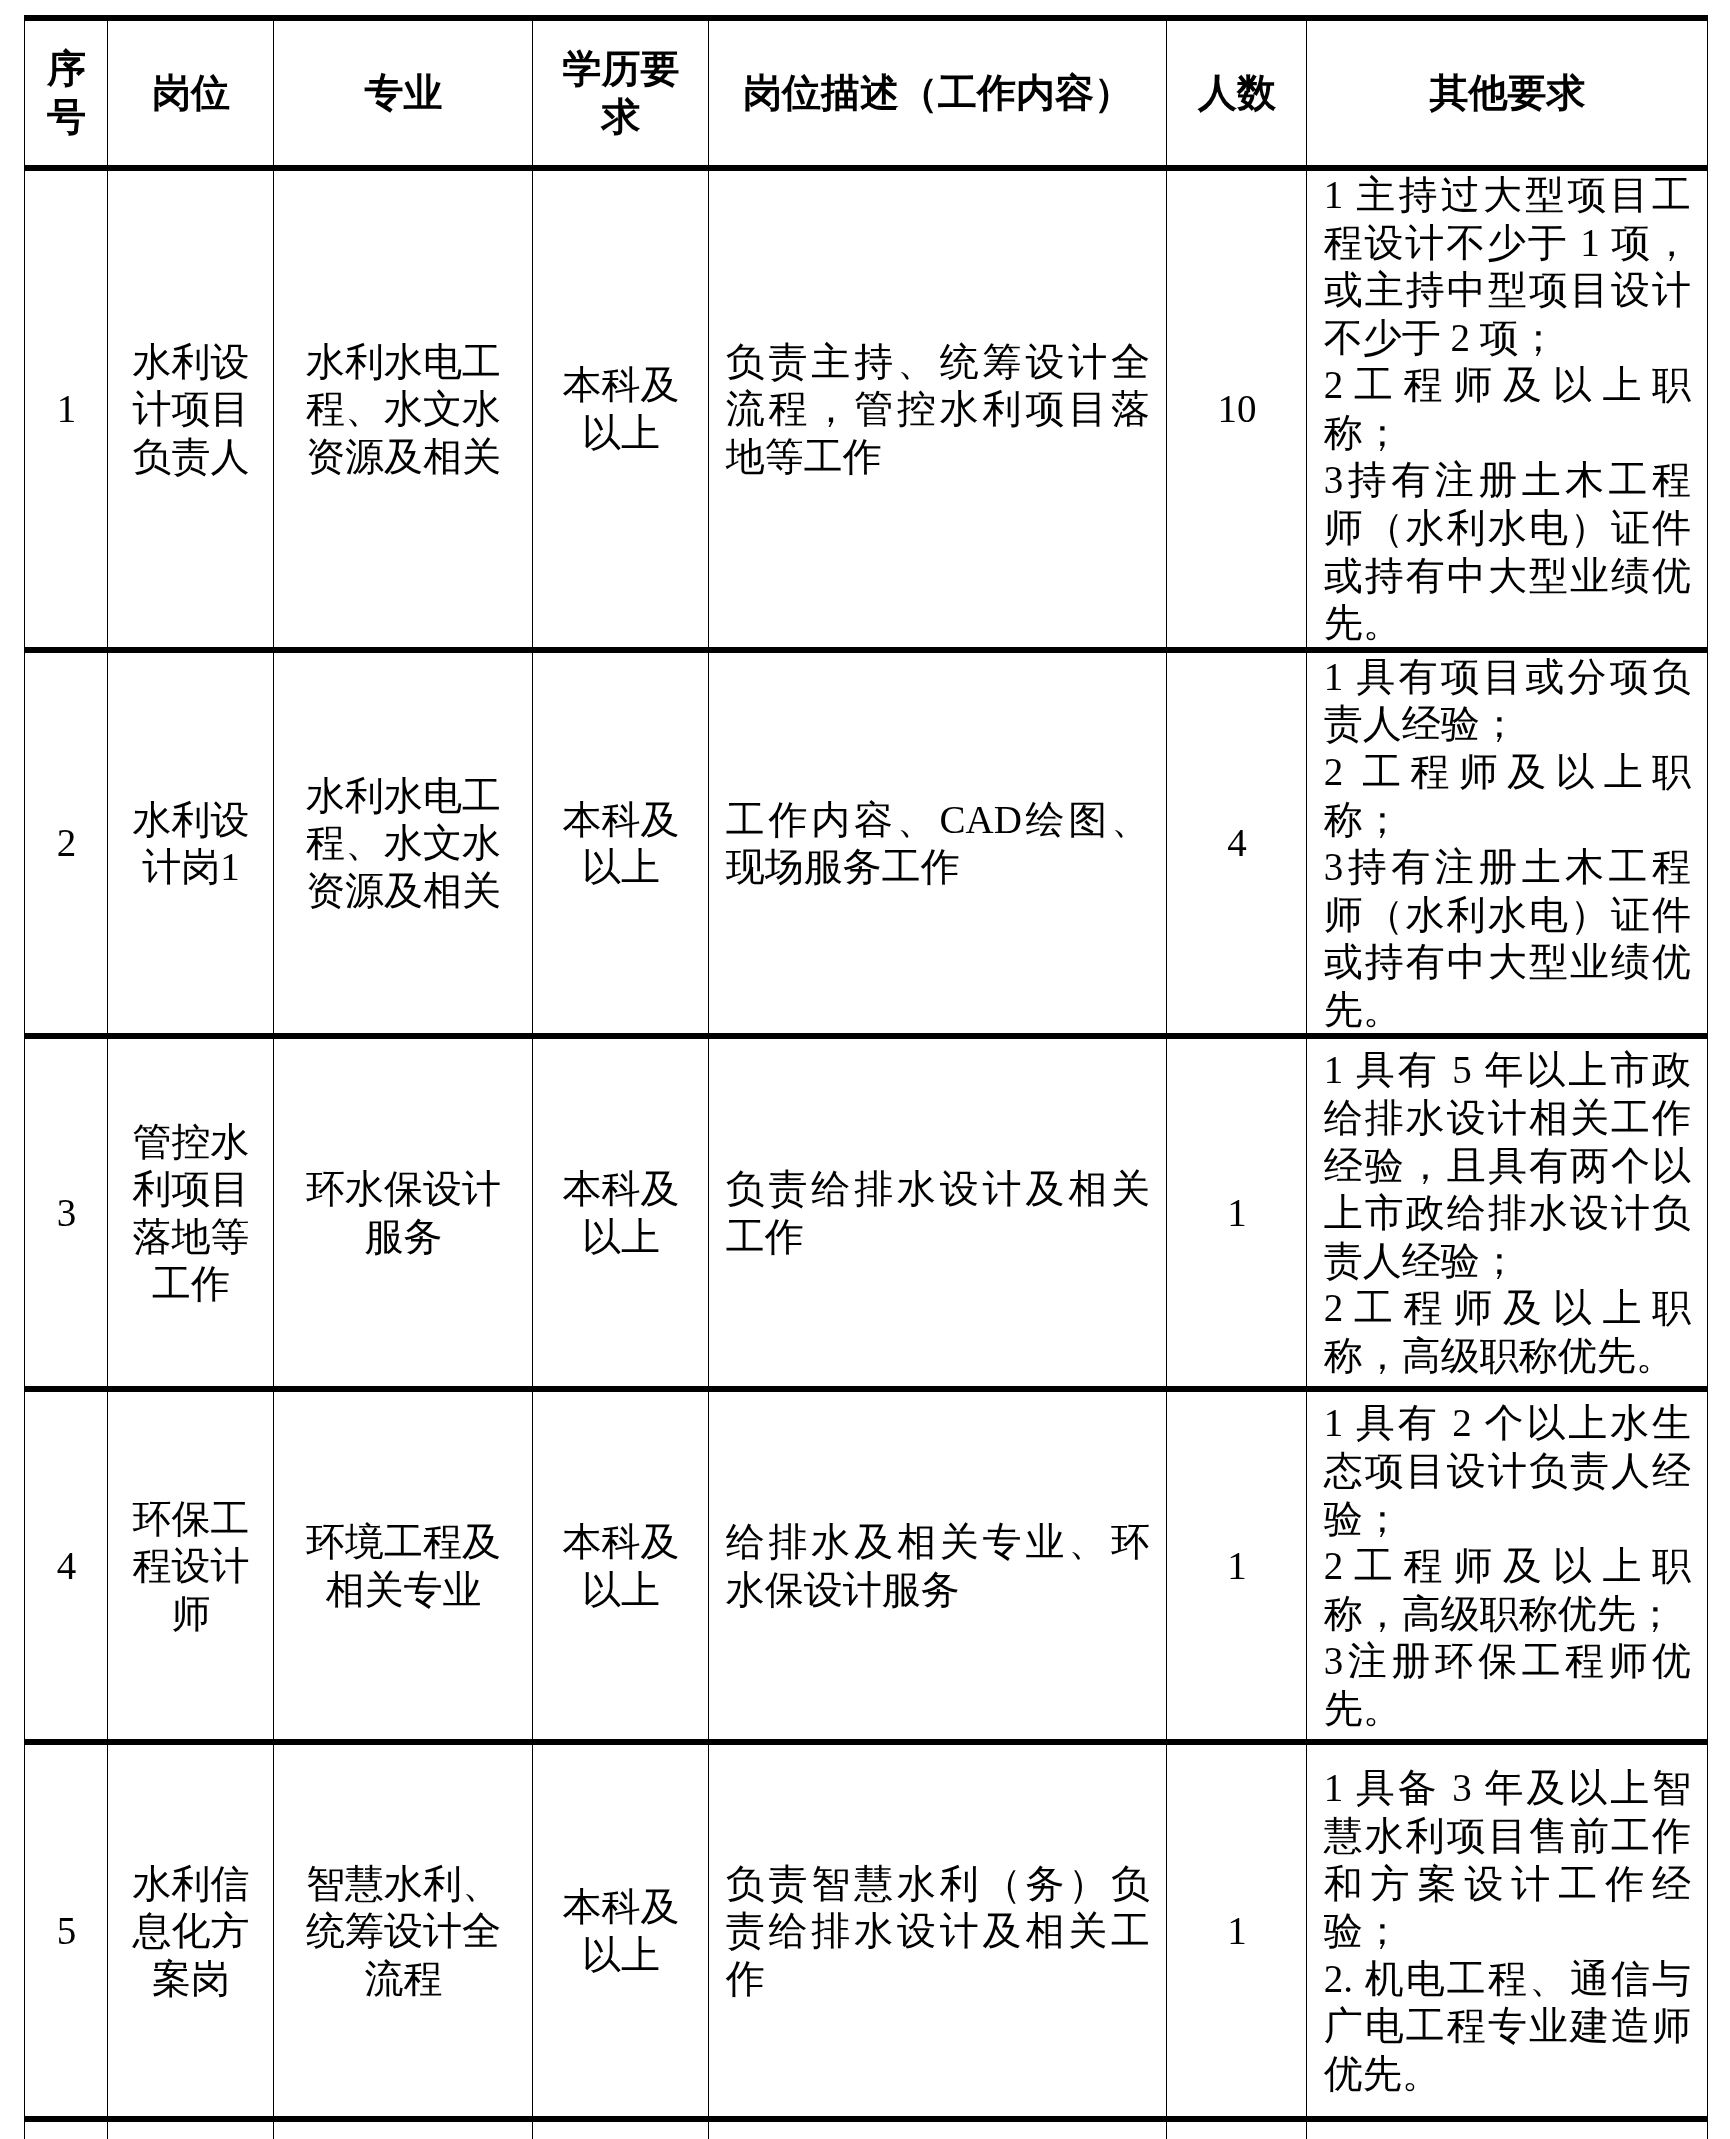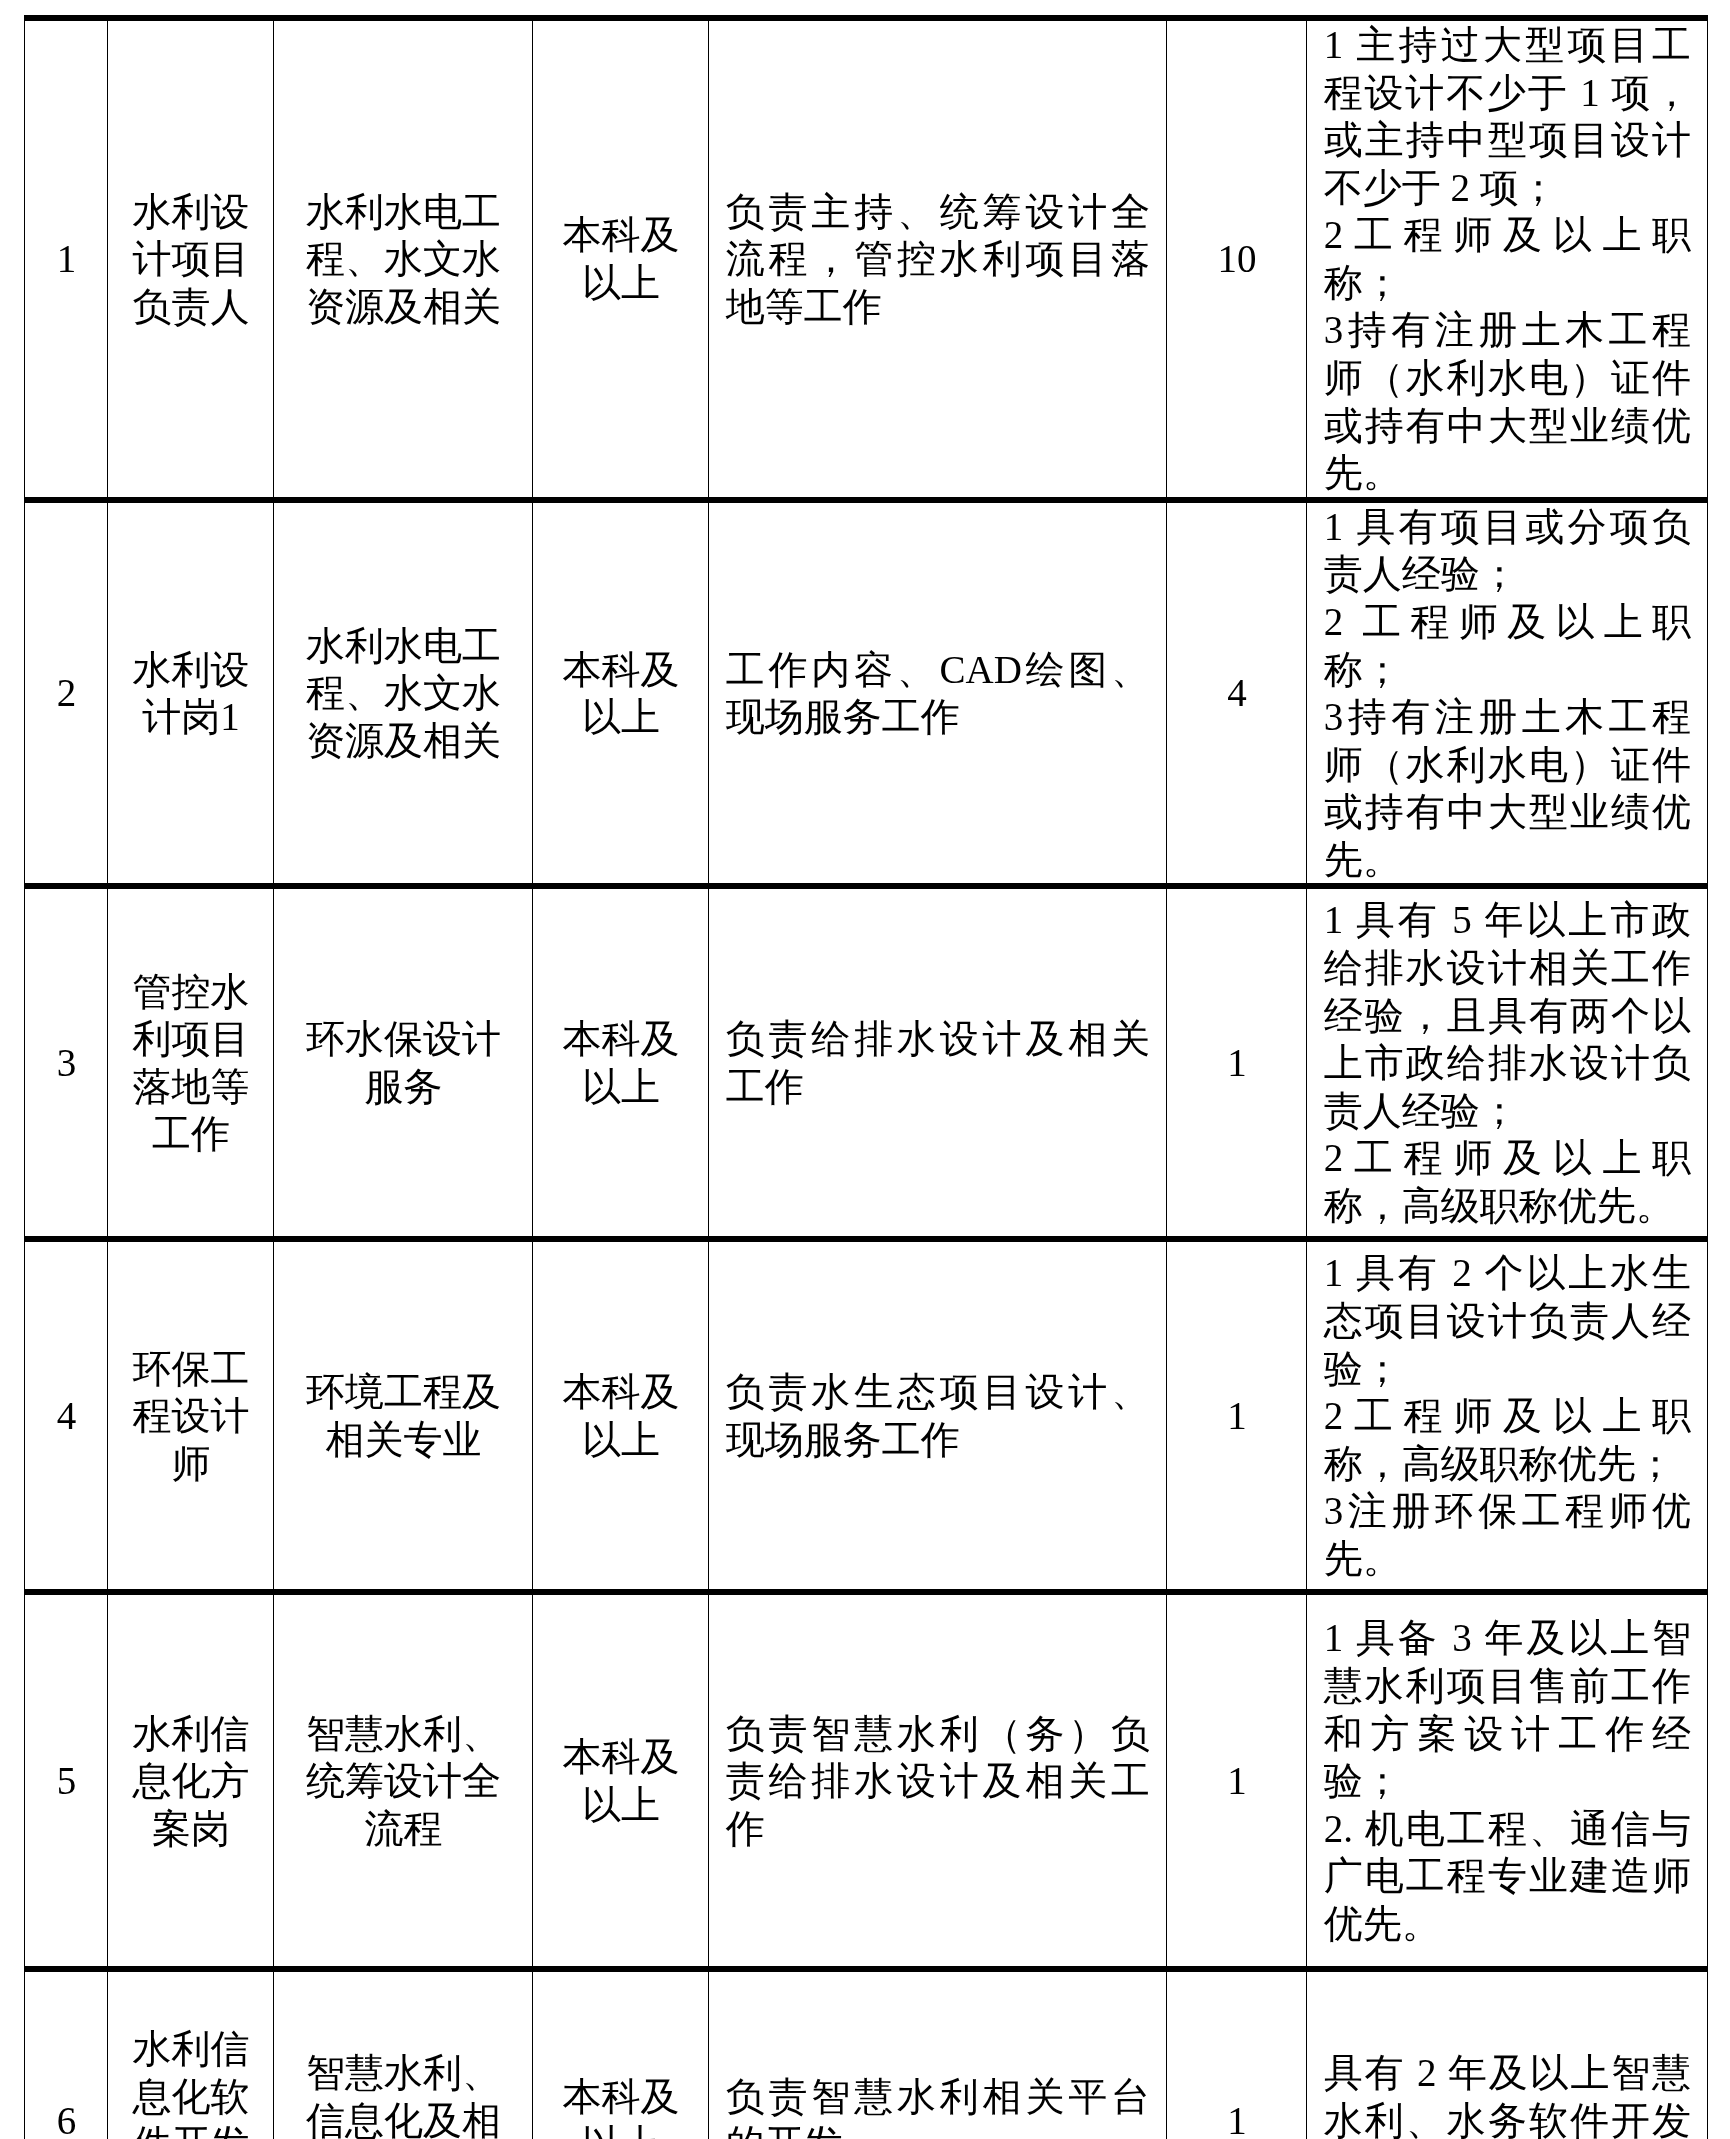--- a/index.html
+++ b/index.html
@@ -47,20 +47,29 @@
     <col style="width:83px">
     <col style="width:166px">
     <col style="width:259px">
     <col style="width:176px">
     <col style="width:458px">
     <col style="width:140px">
     <col style="width:401px">
   </colgroup>
 
   <tbody>
+      <tr class="hb" style="height:150px">
+    <th>序号</th>
+    <th>岗位</th>
+    <th>专业</th>
+    <th>学历要求</th>
+    <th>岗位描述（工作内容）</th>
+    <th>人数</th>
+    <th>其他要求</th>
+  </tr>
 
   <tr class="hb" style="height:428px">
     <td class="c">1</td>
     <td class="c">水利设计项目负责人</td>
     <td class="c">水利水电工程、水文水资源及相关</td>
     <td class="c">本科及以上</td>
     <td class="j">负责主持、统筹设计全流程，管控水利项目落地等工作</td>
     <td class="c">10</td>
     <td class="req">1 主持过大型项目工程设计不少于 1 项，或主持中型项目设计不少于 2 项；
 2工程师及以上职称；
@@ -88,21 +97,21 @@
     <td class="c">1</td>
     <td class="req">1 具有 5 年以上市政给排水设计相关工作经验，且具有两个以上市政给排水设计负责人经验；
 2工程师及以上职称，高级职称优先。</td>
   </tr>
 
   <tr class="hb" style="height:353px">
     <td class="c">4</td>
     <td class="c">环保工程设计师</td>
     <td class="c">环境工程及相关专业</td>
     <td class="c">本科及以上</td>
-    <td class="j">负责水生态项目设计、现场服务工作</td>
+    <td class="j">给排水及相关专业、环水保设计服务</td>
     <td class="c">1</td>
     <td class="req">1 具有 2 个以上水生态项目设计负责人经验；
 2工程师及以上职称，高级职称优先；
 3注册环保工程师优先。</td>
   </tr>
 
   <tr class="hb" style="height:377px">
     <td class="c">5</td>
     <td class="c">水利信息化方案岗</td>
     <td class="c">智慧水利、统筹设计全流程</td>

